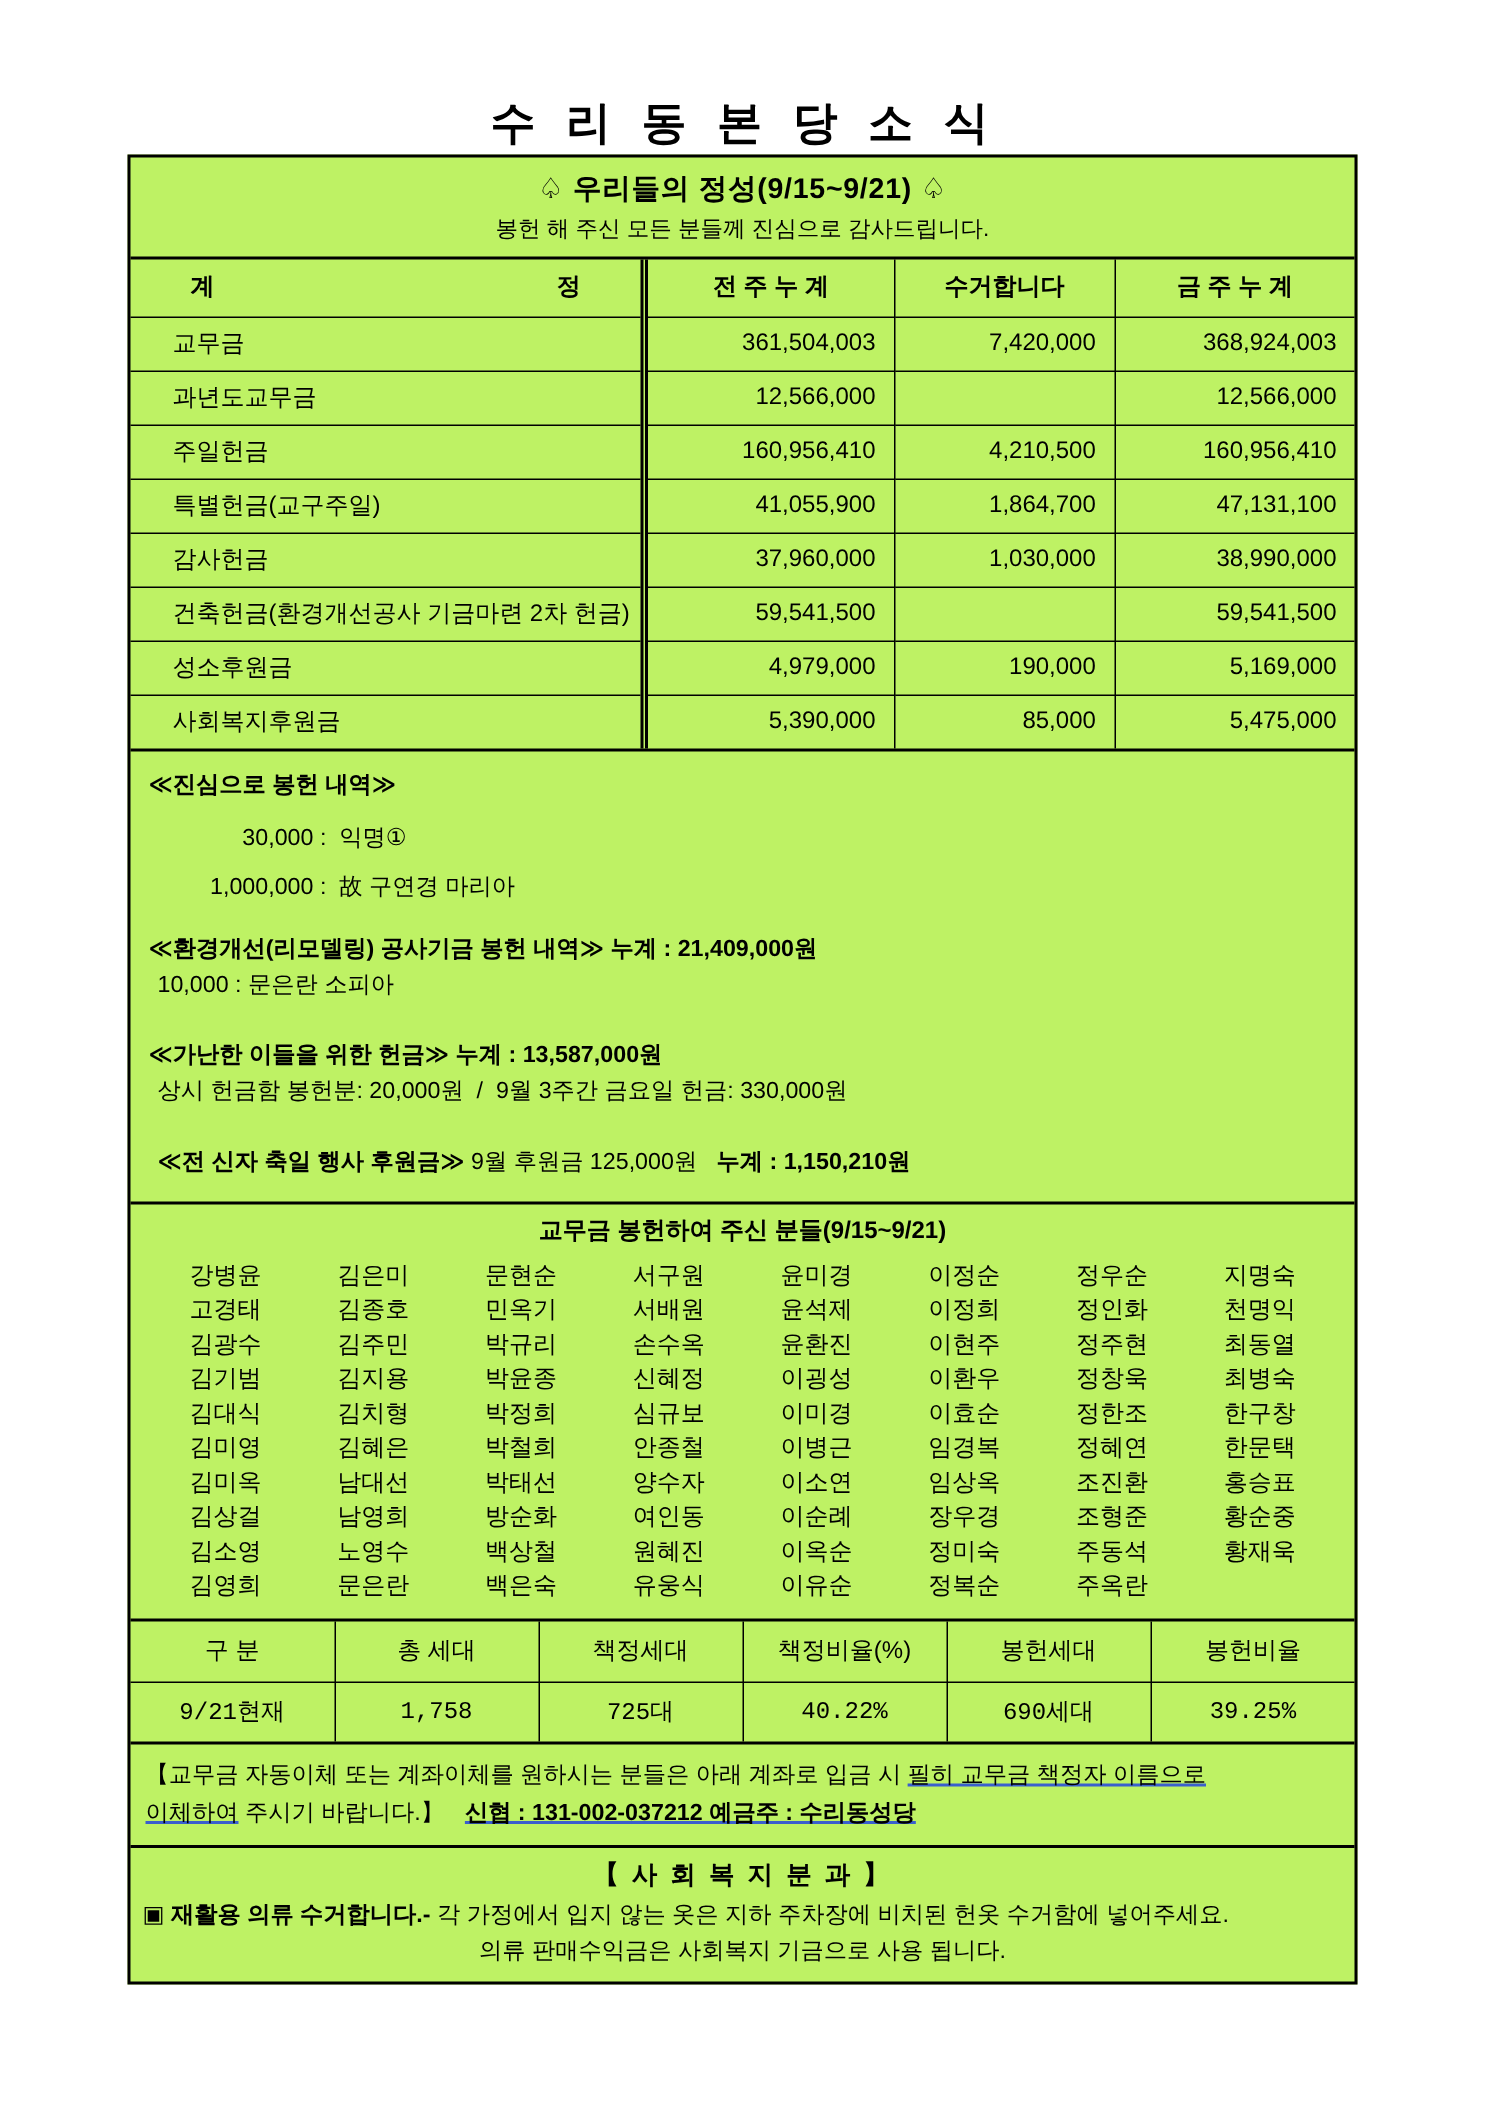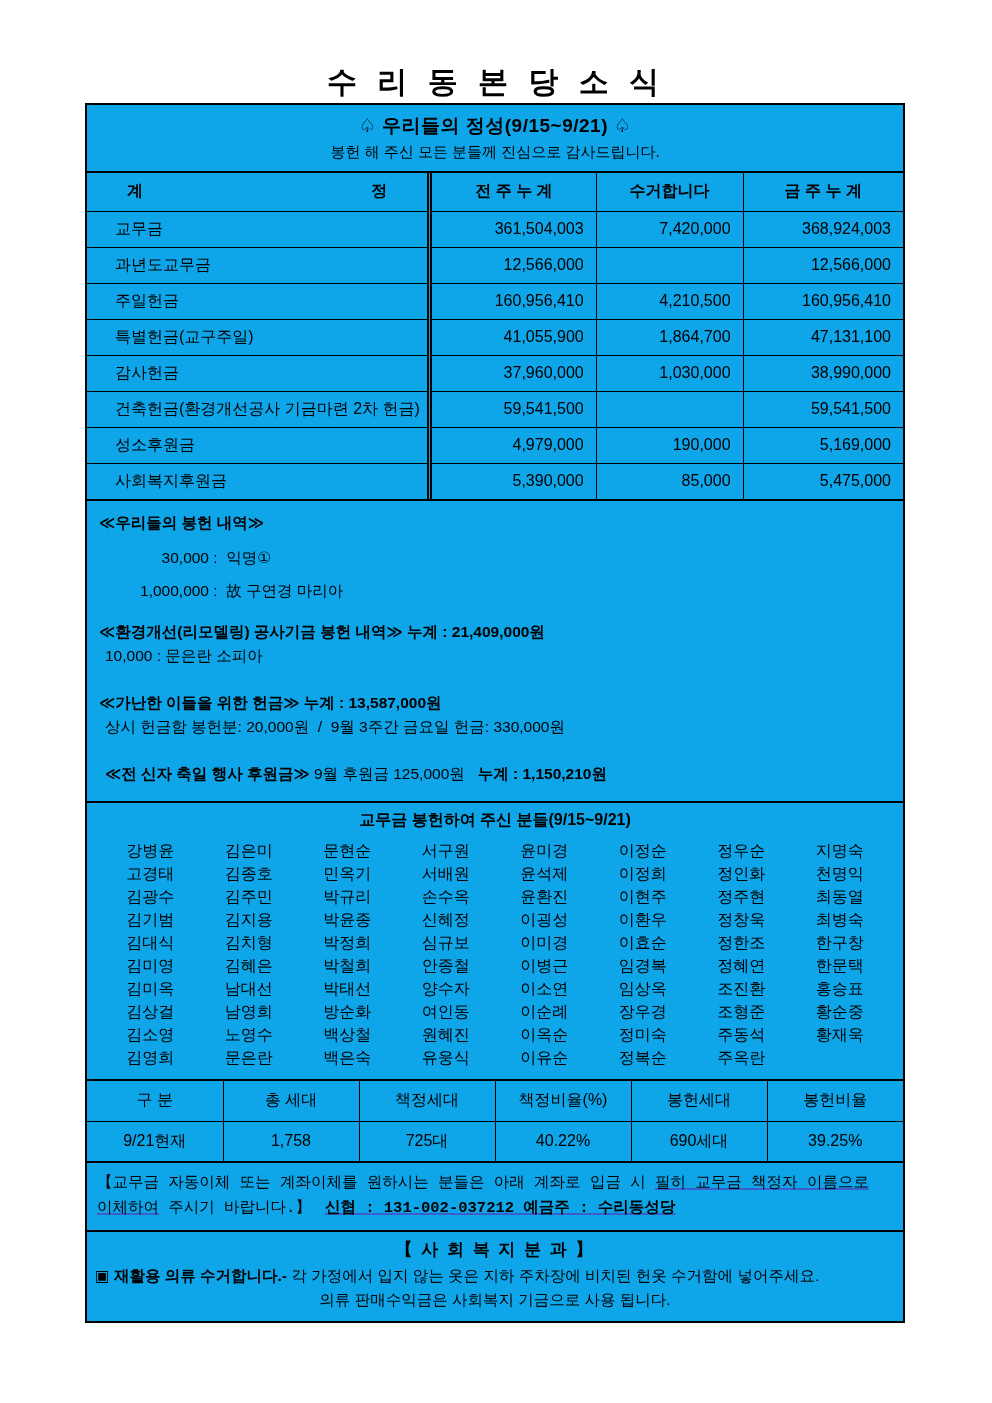--- a/index.html
+++ b/index.html
@@ -8,21 +8,21 @@
     width:992px; height:1403px; position:relative;
     font-family:"Liberation Sans","DejaVu Sans",sans-serif;
     color:#000;
   }
   .page-title {
     position:absolute; top:62px; left:0; width:100%;
     text-align:center; font-size:30px; font-weight:bold; letter-spacing:6px;
   }
   .doc {
     position:absolute; left:85px; top:103px; width:820px;
-    border:2px solid #000; background:#0ea5e9;
+    border:2px solid #000; background:#bef264;
   }
   .sec { border-bottom:2px solid #000; }
   .sec:last-child { border-bottom:none; }
 
   
   .hdr { text-align:center; padding:8px 0 9px; }
   .hdr-title { font-size:19px; font-weight:bold; letter-spacing:0.5px; }
   .hdr-sub { font-size:15px; margin-top:4px; }
 
   
@@ -58,24 +58,24 @@
   .donors-grid div { text-align:center; font-size:16px; line-height:23px; }
 
   
   .pledge-title { text-align:center; font-weight:bold; font-size:16px;
                   height:27px; line-height:27px; border-bottom:1px solid #000; }
   .pledge th, .pledge td { border:1px solid #000; height:40px; text-align:center; font-size:16px; }
   .pledge th { font-weight:normal; }
   .pledge tr > *:first-child { border-left:none; }
   .pledge tr > *:last-child { border-right:none; }
   .pledge thead tr > * { border-top:none;text-align:center; }
-  .pledge tbody tr:last-child > * { border-bottom:none; }
-
-  
-  .notice { padding:8px 10px 9px; font-size:15.5px; line-height:25px;font-family:Liberation Mono, monospace; }
+  .pledge tbody tr:last-child > * { border-bottom:none;font-family:Liberation Mono, monospace; }
+
+  
+  .notice { padding:8px 10px 9px; font-size:15.5px; line-height:25px; }
   .u { text-decoration:underline; text-decoration-color:#3a5fcd; text-decoration-thickness:2px; }
   .acct-info { font-weight:bold; margin-left:14px; }
 
   
   .welfare { padding:6px 8px 10px; font-size:15.5px; }
   .welfare-title { text-align:center; font-weight:bold; font-size:17px; letter-spacing:2px; margin-bottom:5px; }
   .welfare-line2 { text-align:center; margin-top:3px; }
 </style>
 </head>
 <body>
@@ -157,21 +157,21 @@
             <td class="lbl">사회복지후원금</td>
             <td class="num dbl">5,390,000</td>
             <td class="num">85,000</td>
             <td class="num">5,475,000</td>
           </tr>
         </tbody>
     </table>
   </div>
 
   <div class="sec details">
-    <p class="b">≪우리들의 봉헌 내역≫</p>
+    <p class="b">≪진심으로 봉헌 내역≫</p>
     <p class="mt14"><span class="amt">30,000</span> :  <span>익명①</span></p>
     <p class="mt12"><span class="amt">1,000,000</span> :  <span>故 구연경 마리아</span></p>
     <p class="mt18"><span class="b">≪환경개선(리모델링) 공사기금 봉헌 내역≫</span> <span class="b">누계 : 21,409,000원</span></p>
     <p class="mt2 ind">10,000 : 문은란 소피아</p>
     <p class="mt24"><span class="b">≪가난한 이들을 위한 헌금≫</span> <span class="b">누계 : 13,587,000원</span></p>
     <p class="mt2 ind">상시 헌금함 봉헌분: 20,000원  /  9월 3주간 금요일 헌금: 330,000원</p>
     <p class="mt24 ind"><span class="b">≪전 신자 축일 행사 후원금≫</span> <span>9월 후원금 125,000원</span>   <span class="b">누계 : 1,150,210원</span></p>
   </div>
 
   <div class="sec donors">

